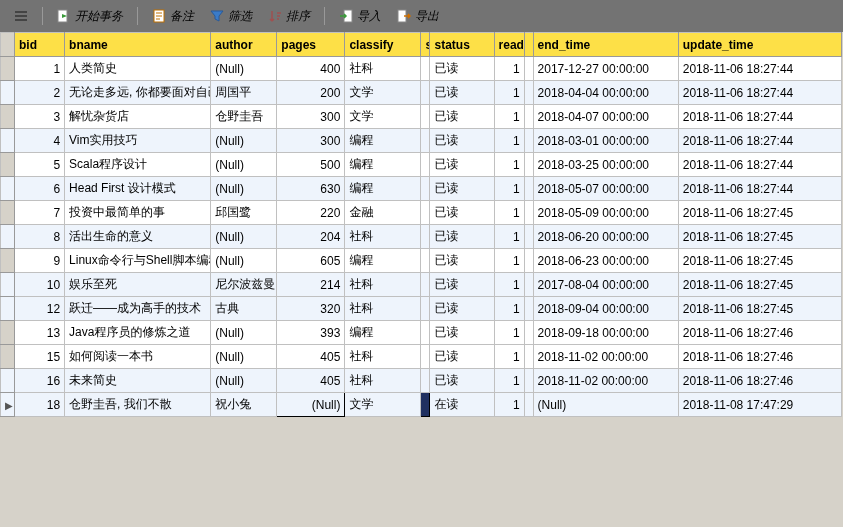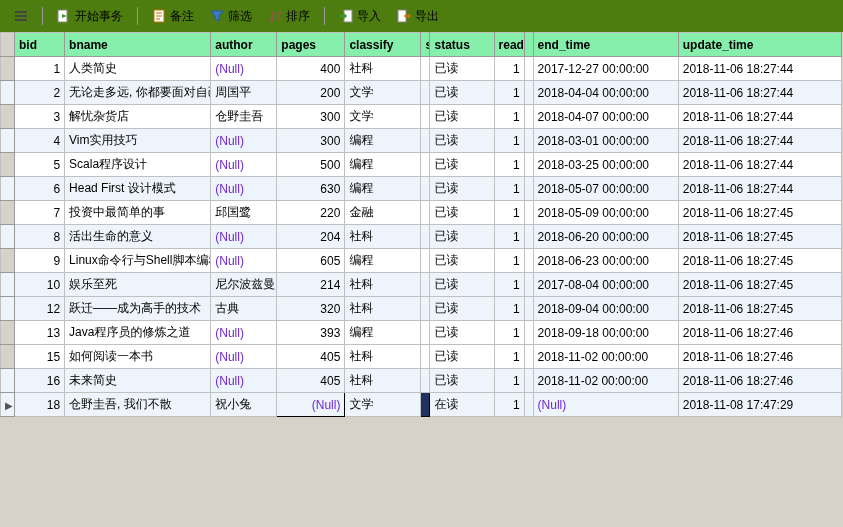--- a/index.html
+++ b/index.html
@@ -12,21 +12,22 @@
     width: 843px;
     height: 527px;
     overflow: hidden;
   }
   .toolbar {
     height: 32px;
     display: flex;
     align-items: center;
     padding: 0 8px;
     gap: 4px;
-    background: #4d7c0f;
+    background: #737373;
+    font-style: italic;
   }
   .tb-btn {
     display: inline-flex;
     align-items: center;
     gap: 4px;
     padding: 2px 6px;
     cursor: pointer;
   }
   .tb-sep {
     width: 1px;
@@ -44,36 +45,36 @@
   }
   th, td {
     border: 1px solid #c0c0c0;
     padding: 3px 4px;
     overflow: hidden;
     white-space: nowrap;
     text-overflow: clip;
     height: 24px;
   }
   th {
-    background: #86efac;
+    background: #fde047;
     text-align: left;
     font-weight: bold;
     border-right: 1px solid #999;
     border-bottom: 1px solid #999;
   }
   .rowhdr {
     background: #d6d2c9;
     border-right: 1px solid #999;
     border-bottom: 1px solid #999;
     text-align: center;
   }
   td { background: #fff; }
   tr.alt td { background: #eef4fc; }
   .num { text-align: right; }
-  .null { color: #6d28d9; }
+  .null { color: #000000; }
   
   
   col.c-row  { width: 14px; }
   col.c-bid  { width: 50px; }
   col.c-name { width: 146px; }
   col.c-auth { width: 66px; }
   col.c-pages{ width: 68px; }
   col.c-class{ width: 76px; }
   col.c-s    { width: 9px; }
   col.c-stat { width: 64px; }

